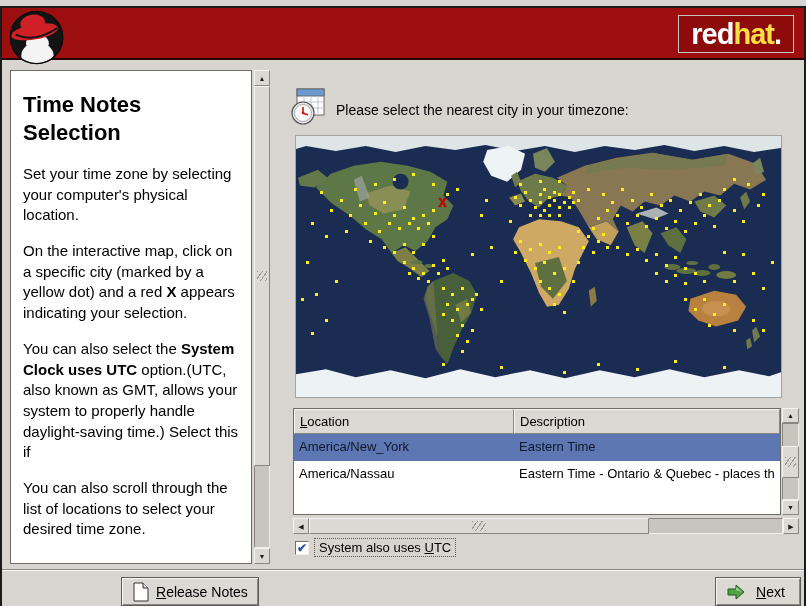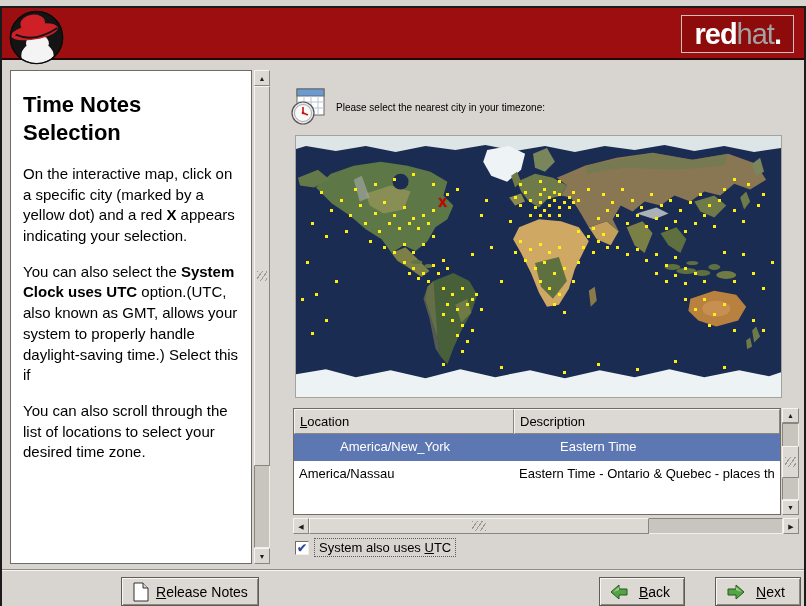--- a/index.html
+++ b/index.html
@@ -9,21 +9,21 @@
          border:2px solid #1b1b1b; overflow:hidden;margin-top:6px; }
 
   
   #banner { position:absolute; left:0; top:0; width:100%; height:52px;
             background:#9c0e10; border-bottom:2px solid #240404; }
   #shadowman { position:absolute; left:6px; top:1px; width:57px; height:57px; z-index:5; }
   #brandbox { position:absolute; right:10px; top:7px; height:38px;
               border:1px solid #c9c3bd; background:#8e0b0c;
               display:flex; align-items:center; padding:0 12px; }
   #brandbox .b1 { color:#fff; font-size:29px; font-weight:bold; letter-spacing:-1px; }
-  #brandbox .b2 { color:#a3a3a3; font-size:29px; font-weight:normal; letter-spacing:-1px; }
+  #brandbox .b2 { color:#fde047; font-size:29px; font-weight:bold; letter-spacing:-1px; }
 
   
   #helpPanel { position:absolute; left:8px; top:62px; width:242px; height:494px;
                background:#fff; border:1px solid #6f6c66; padding:14px 12px 0 12px;
                overflow:hidden; }
   #helpPanel h1 { font-size:22px; font-weight:bold; line-height:1.25; margin:6px 0 18px 0; color:#000; }
   #helpPanel p { font-size:15px; line-height:1.38; margin-bottom:15px; color:#000; }
   #helpPanel b { font-weight:bold; }
 
   
@@ -37,40 +37,40 @@
               border-color:#f5f4f0 #8a867f #8a867f #f5f4f0; }
   .grip { position:absolute; left:2px; right:2px; top:50%; height:10px; margin-top:-5px;
           background:repeating-linear-gradient(125deg,#9b978f 0 1px,transparent 1px 4px); }
   .grip-h { position:absolute; top:2px; bottom:2px; left:50%; width:14px; margin-left:-7px;
           background:repeating-linear-gradient(125deg,#9b978f 0 1px,transparent 1px 4px); }
 
   #helpScroll { position:absolute; left:252px; top:62px; width:16px; height:494px; }
 
   
   #promptIcon { position:absolute; left:287px; top:79px; width:40px; height:40px; }
-  #promptText { position:absolute; left:334px; top:94px; font-size:10px; color:#000; }
+  #promptText { position:absolute; left:334px; top:94px; font-size:14px; color:#000; }
 
   #map { position:absolute; left:293px; top:127px; width:487px; height:263px;
          border:1px solid #a5a29b; background:#1b2c52; overflow:hidden; cursor:crosshair; }
   #map svg.world { position:absolute; left:0; top:0; width:100%; height:100%; }
   .dot { position:absolute; width:3px; height:3px; background:#ffee12; }
   #marker { position:absolute; color:#cf0000; font-weight:bold; font-size:13px;
             transform:translate(-50%,-55%); text-shadow:0 0 1px #7a0000; }
 
   
   #tableWrap { position:absolute; left:291px; top:400px; width:488px; height:107px;
                border:1px solid #6f6c66; background:#fff; overflow:hidden; font-size:13px; }
   .thead { display:flex; height:25px; }
   .th { background:#dcd9d4; border:1px solid; border-color:#f5f4f0 #8a867f #8a867f #f5f4f0;
         padding:4px 0 0 5px; font-size:13px; color:#000; overflow:hidden; white-space:nowrap; }
   .th.c1 { width:220px; } .th.c2 { flex:1; }
   .trow { display:flex; height:27px; line-height:26px; white-space:nowrap; cursor:default; }
   .trow .c1 { width:220px; padding-left:5px; overflow:hidden; }
   .trow .c2 { flex:1; padding-left:5px; overflow:hidden; }
-  .trow.selected { color:#ffffff;padding-left:41px; }
+  .trow.selected { color:#0f172a; }
   .mn { text-decoration:underline; }
 
   #tableVScroll { position:absolute; left:780px; top:400px; width:17px; height:107px; }
   #tableHScroll { position:absolute; left:291px; top:510px; width:506px; height:16px; }
 
   
   #utcRow { position:absolute; left:293px; top:530px; display:flex; align-items:center; }
   #utcBox { width:14px; height:14px; background:#fff; border:1px solid;
             border-color:#716d66 #f2f0ec #f2f0ec #716d66; font-size:12px; line-height:12px;
             text-align:center; color:#2f4d9e; font-weight:bold; cursor:pointer; }
@@ -112,20 +112,21 @@
     <circle cx="30" cy="30" r="27.5" fill="none" stroke="#0a0a0a" stroke-width="1.5"></circle>
   </svg>
   <div id="brandbox">
     <span class="b1">red</span>
       <span class="b2">hat</span>
       <span class="b1">.</span>
   </div>
 
   <div id="helpPanel">
     <h1>Time Notes Selection</h1>
+    <p>Set your time zone by selecting your computer's physical location.</p>
     <p><span>On the interactive map, click on a specific city (marked by a yellow dot) and a red </span><b>X</b><span> appears indicating your selection.</span></p>
     <p><span>You can also select the </span><b>System Clock uses UTC</b><span> option.(UTC, also known as GMT, allows your system to properly handle daylight-saving time.) Select this if</span></p>
     <p>You can also scroll through the list of locations to select your desired time zone.</p>
   </div>
 
   <div id="helpScroll">
     <div class="sb-btn" style="left:0;top:0;width:16px;height:16px;">▲</div>
     <div class="sb-track" style="left:0;top:16px;width:16px;height:462px;"></div>
     <div class="sb-thumb" style="left:0;top:16px;width:16px;height:380px;">
         <span class="grip"></span>
@@ -449,27 +450,20 @@
 
 
   <div class="btn" id="btnRelease">
     <svg width="18" height="20" viewBox="0 0 18 20">
       <path d="M2,1 h9 l5,5 v13 h-14 z" fill="#ffffff" stroke="#333" stroke-width="1"></path>
       <path d="M11,1 v5 h5" fill="#d8d8d8" stroke="#333" stroke-width="1"></path>
     </svg>
     <span><span class="mn">R</span><span>elease Notes</span></span>
   </div>
 
-  <div class="btn" id="btnBack">
-    <svg width="19" height="16" viewBox="0 0 19 16">
-      <polygon points="17,5 9,5 9,1 1,8 9,15 9,11 17,11" fill="#56a347" stroke="#1e5c14" stroke-width="1"></polygon>
-      <polygon points="9,3 3,8 9,6" fill="#9ed08f"></polygon>
-    </svg>
-    <span class="lbl"><span class="mn">B</span><span>ack</span></span>
-  </div>
 
   <div class="btn" id="btnNext">
     <svg width="19" height="16" viewBox="0 0 19 16">
       <polygon points="2,5 10,5 10,1 18,8 10,15 10,11 2,11" fill="#56a347" stroke="#1e5c14" stroke-width="1"></polygon>
       <polygon points="10,3 16,8 10,6" fill="#9ed08f"></polygon>
     </svg>
     <span class="lbl"><span class="mn">N</span><span>ext</span></span>
   </div>
 
 </div>

